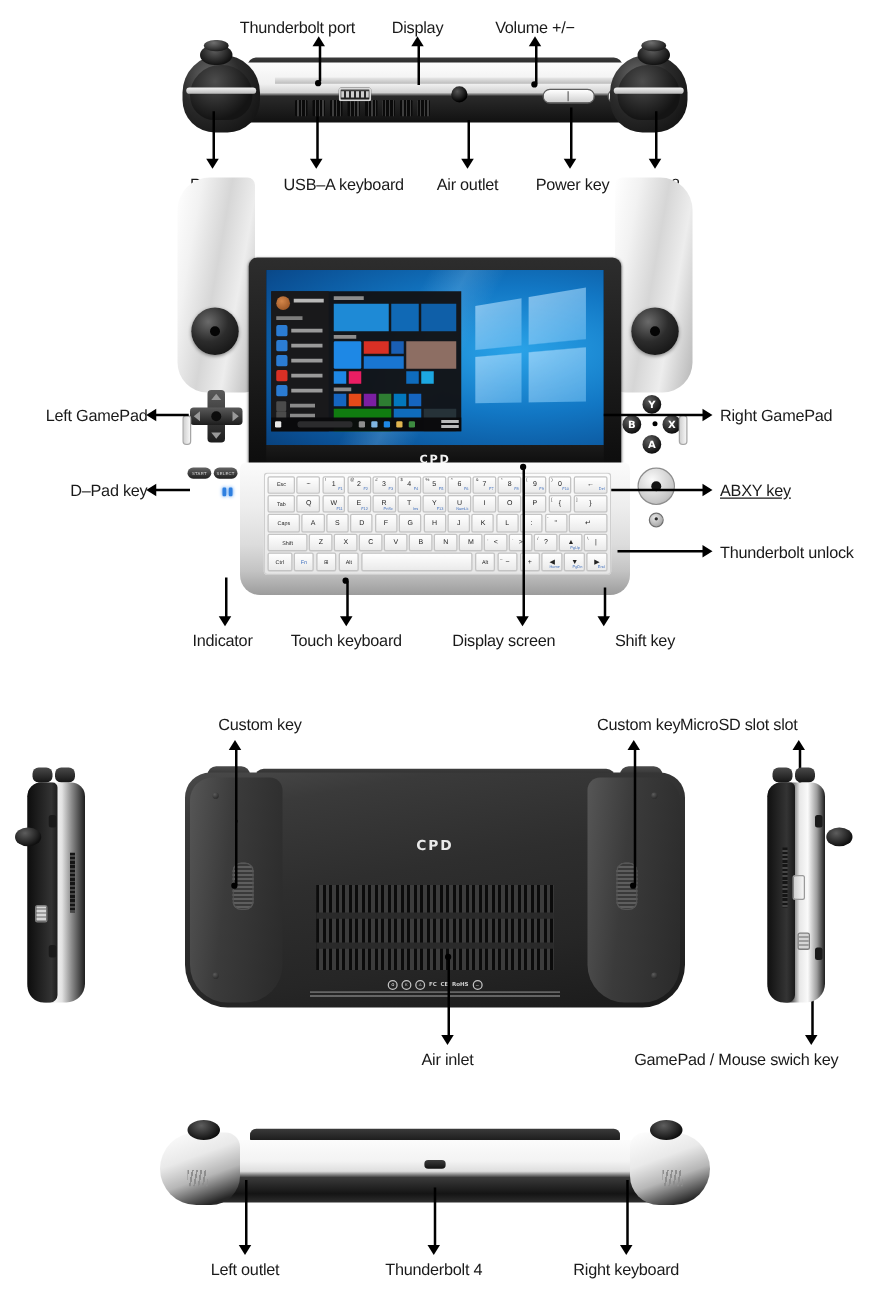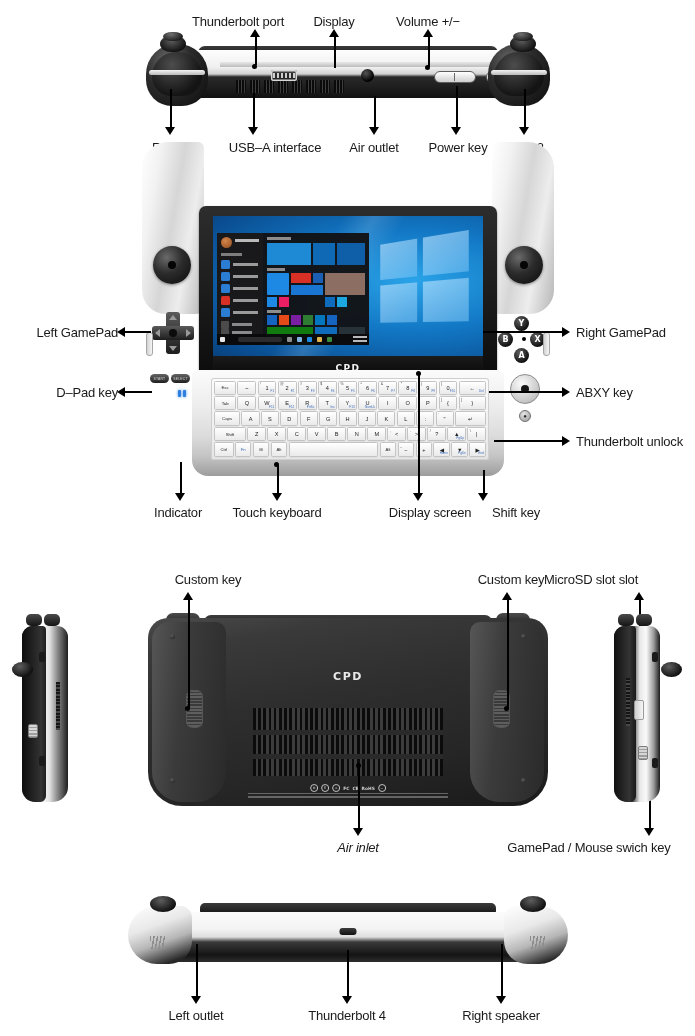--- a/index.html
+++ b/index.html
@@ -273,21 +273,21 @@
 <div class="ln vln" style="left:255px;top:33px;height:32px;"></div>
 <div class="ar ar-up" style="left:250px;top:29px;"></div>
 <div class="dot" style="left:252px;top:64px;"></div>
 <div class="ln vln" style="left:334px;top:33px;height:35px;"></div>
 <div class="ar ar-up" style="left:329px;top:29px;"></div>
 <div class="ln vln" style="left:428px;top:33px;height:34px;"></div>
 <div class="ar ar-up" style="left:423px;top:29px;"></div>
 <div class="dot" style="left:425px;top:65px;"></div>
 
 <div class="lbl c" style="left:170px;top:140px;">R1/R2</div>
-<div class="lbl c" style="left:275px;top:140px;">USB–A interface</div>
+<div class="lbl c" style="left:275px;top:140px;">USB–A keyboard</div>
 <div class="lbl c" style="left:374px;top:140px;">Air outlet</div>
 <div class="lbl c" style="left:458px;top:140px;">Power key</div>
 <div class="lbl c" style="left:528px;top:140px;">L1/L2</div>
 <div class="ln vln" style="left:170px;top:89px;height:40px;"></div>
 <div class="ar ar-dn" style="left:165px;top:127px;"></div>
 <div class="ln vln" style="left:253px;top:93px;height:36px;"></div>
 <div class="ar ar-dn" style="left:248px;top:127px;"></div>
 <div class="ln vln" style="left:374px;top:96px;height:33px;"></div>
 <div class="ar ar-dn" style="left:369px;top:127px;"></div>
 <div class="ln vln" style="left:456px;top:86px;height:43px;"></div>
@@ -652,35 +652,35 @@
 <div class="lbl r" style="left:118px;top:325px;">Left GamePad</div>
 <div class="ln hln" style="left:124px;top:331px;width:27px;"></div>
 <div class="ar ar-lf" style="left:117px;top:327px;"></div>
 <div class="lbl r" style="left:118px;top:385px;">D–Pad key</div>
 <div class="ln hln" style="left:124px;top:391px;width:28px;"></div>
 <div class="ar ar-lf" style="left:117px;top:387px;"></div>
 
 <div class="lbl" style="left:576px;top:325px;">Right GamePad</div>
 <div class="ln hln" style="left:483px;top:331px;width:80px;"></div>
 <div class="ar ar-rt" style="left:562px;top:327px;"></div>
-<div class="lbl" style="left:576px;top:385px;">ABXY key</div>
+<div class="lbl" style="left:576px;top:385px;text-decoration:underline;">ABXY key</div>
 <div class="ln hln" style="left:489px;top:391px;width:74px;"></div>
 <div class="ar ar-rt" style="left:562px;top:387px;"></div>
 <div class="lbl" style="left:576px;top:434px;">Thunderbolt unlock</div>
 <div class="ln hln" style="left:494px;top:440px;width:69px;"></div>
 <div class="ar ar-rt" style="left:562px;top:436px;"></div>
 
 <div class="lbl c" style="left:178px;top:505px;">Indicator</div>
 <div class="ln vln" style="left:180px;top:462px;height:33px;"></div>
 <div class="ar ar-dn" style="left:175px;top:493px;"></div>
 <div class="lbl c" style="left:277px;top:505px;">Touch keyboard</div>
 <div class="ln vln" style="left:277px;top:465px;height:30px;"></div>
 <div class="ar ar-dn" style="left:272px;top:493px;"></div>
 <div class="dot" style="left:274px;top:462px;"></div>
-<div class="lbl c" style="left:422px;top:505px;padding-left:16px;">Display screen</div>
+<div class="lbl c" style="left:395px;top:505px;padding-left:16px;">Display screen</div>
 <div class="ln vln" style="left:418px;top:374px;height:121px;"></div>
 <div class="ar ar-dn" style="left:413px;top:493px;"></div>
 <div class="dot" style="left:416px;top:371px;"></div>
 <div class="lbl c" style="left:516px;top:505px;">Shift key</div>
 <div class="ln vln" style="left:483px;top:470px;height:25px;"></div>
 <div class="ar ar-dn" style="left:478px;top:493px;"></div>
 
 <div class="sec" id="backview">
   <div class="bv-topbar"></div>
   <div class="bv-trig l"></div>
@@ -716,21 +716,21 @@
 <div class="ln vln" style="left:188px;top:596px;height:62px;"></div>
 <div class="ar ar-up" style="left:183px;top:592px;"></div>
 <div class="dot" style="left:185px;top:706px;"></div>
 <div class="ln vln" style="left:188px;top:656px;height:52px;"></div>
 
 <div class="lbl c" style="left:511px;top:572px;">Custom key</div>
 <div class="ln vln" style="left:507px;top:596px;height:112px;"></div>
 <div class="ar ar-up" style="left:502px;top:592px;"></div>
 <div class="dot" style="left:504px;top:706px;"></div>
 
-<div class="lbl c" style="left:358px;top:840px;font-style:italic;">Air inlet</div>
+<div class="lbl c" style="left:358px;top:840px;">Air inlet</div>
 <div class="ln vln" style="left:358px;top:766px;height:64px;"></div>
 <div class="ar ar-dn" style="left:353px;top:828px;"></div>
 <div class="dot" style="left:356px;top:763px;"></div>
 
 <div class="lbl c" style="left:591px;top:572px;">MicroSD slot slot</div>
 <div class="ln vln" style="left:639px;top:596px;height:114px;"></div>
 <div class="ar ar-up" style="left:634px;top:592px;"></div>
 <div class="dot" style="left:636px;top:708px;"></div>
 
 <div class="lbl c" style="left:589px;top:840px;">GamePad / Mouse swich key</div>
@@ -779,15 +779,15 @@
   <div class="bt-stick r"></div>
   <div class="bt-tb4"></div>
 </div>
 
 <div class="lbl c" style="left:196px;top:1008px;">Left outlet</div>
 <div class="ln vln" style="left:196px;top:944px;height:54px;"></div>
 <div class="ar ar-dn" style="left:191px;top:996px;"></div>
 <div class="lbl c" style="left:347px;top:1008px;">Thunderbolt 4</div>
 <div class="ln vln" style="left:347px;top:950px;height:48px;"></div>
 <div class="ar ar-dn" style="left:342px;top:996px;"></div>
-<div class="lbl c" style="left:501px;top:1008px;">Right speaker</div>
+<div class="lbl c" style="left:501px;top:1008px;">Right keyboard</div>
 <div class="ln vln" style="left:501px;top:944px;height:54px;"></div>
 <div class="ar ar-dn" style="left:496px;top:996px;"></div>
 
 </body></html>

